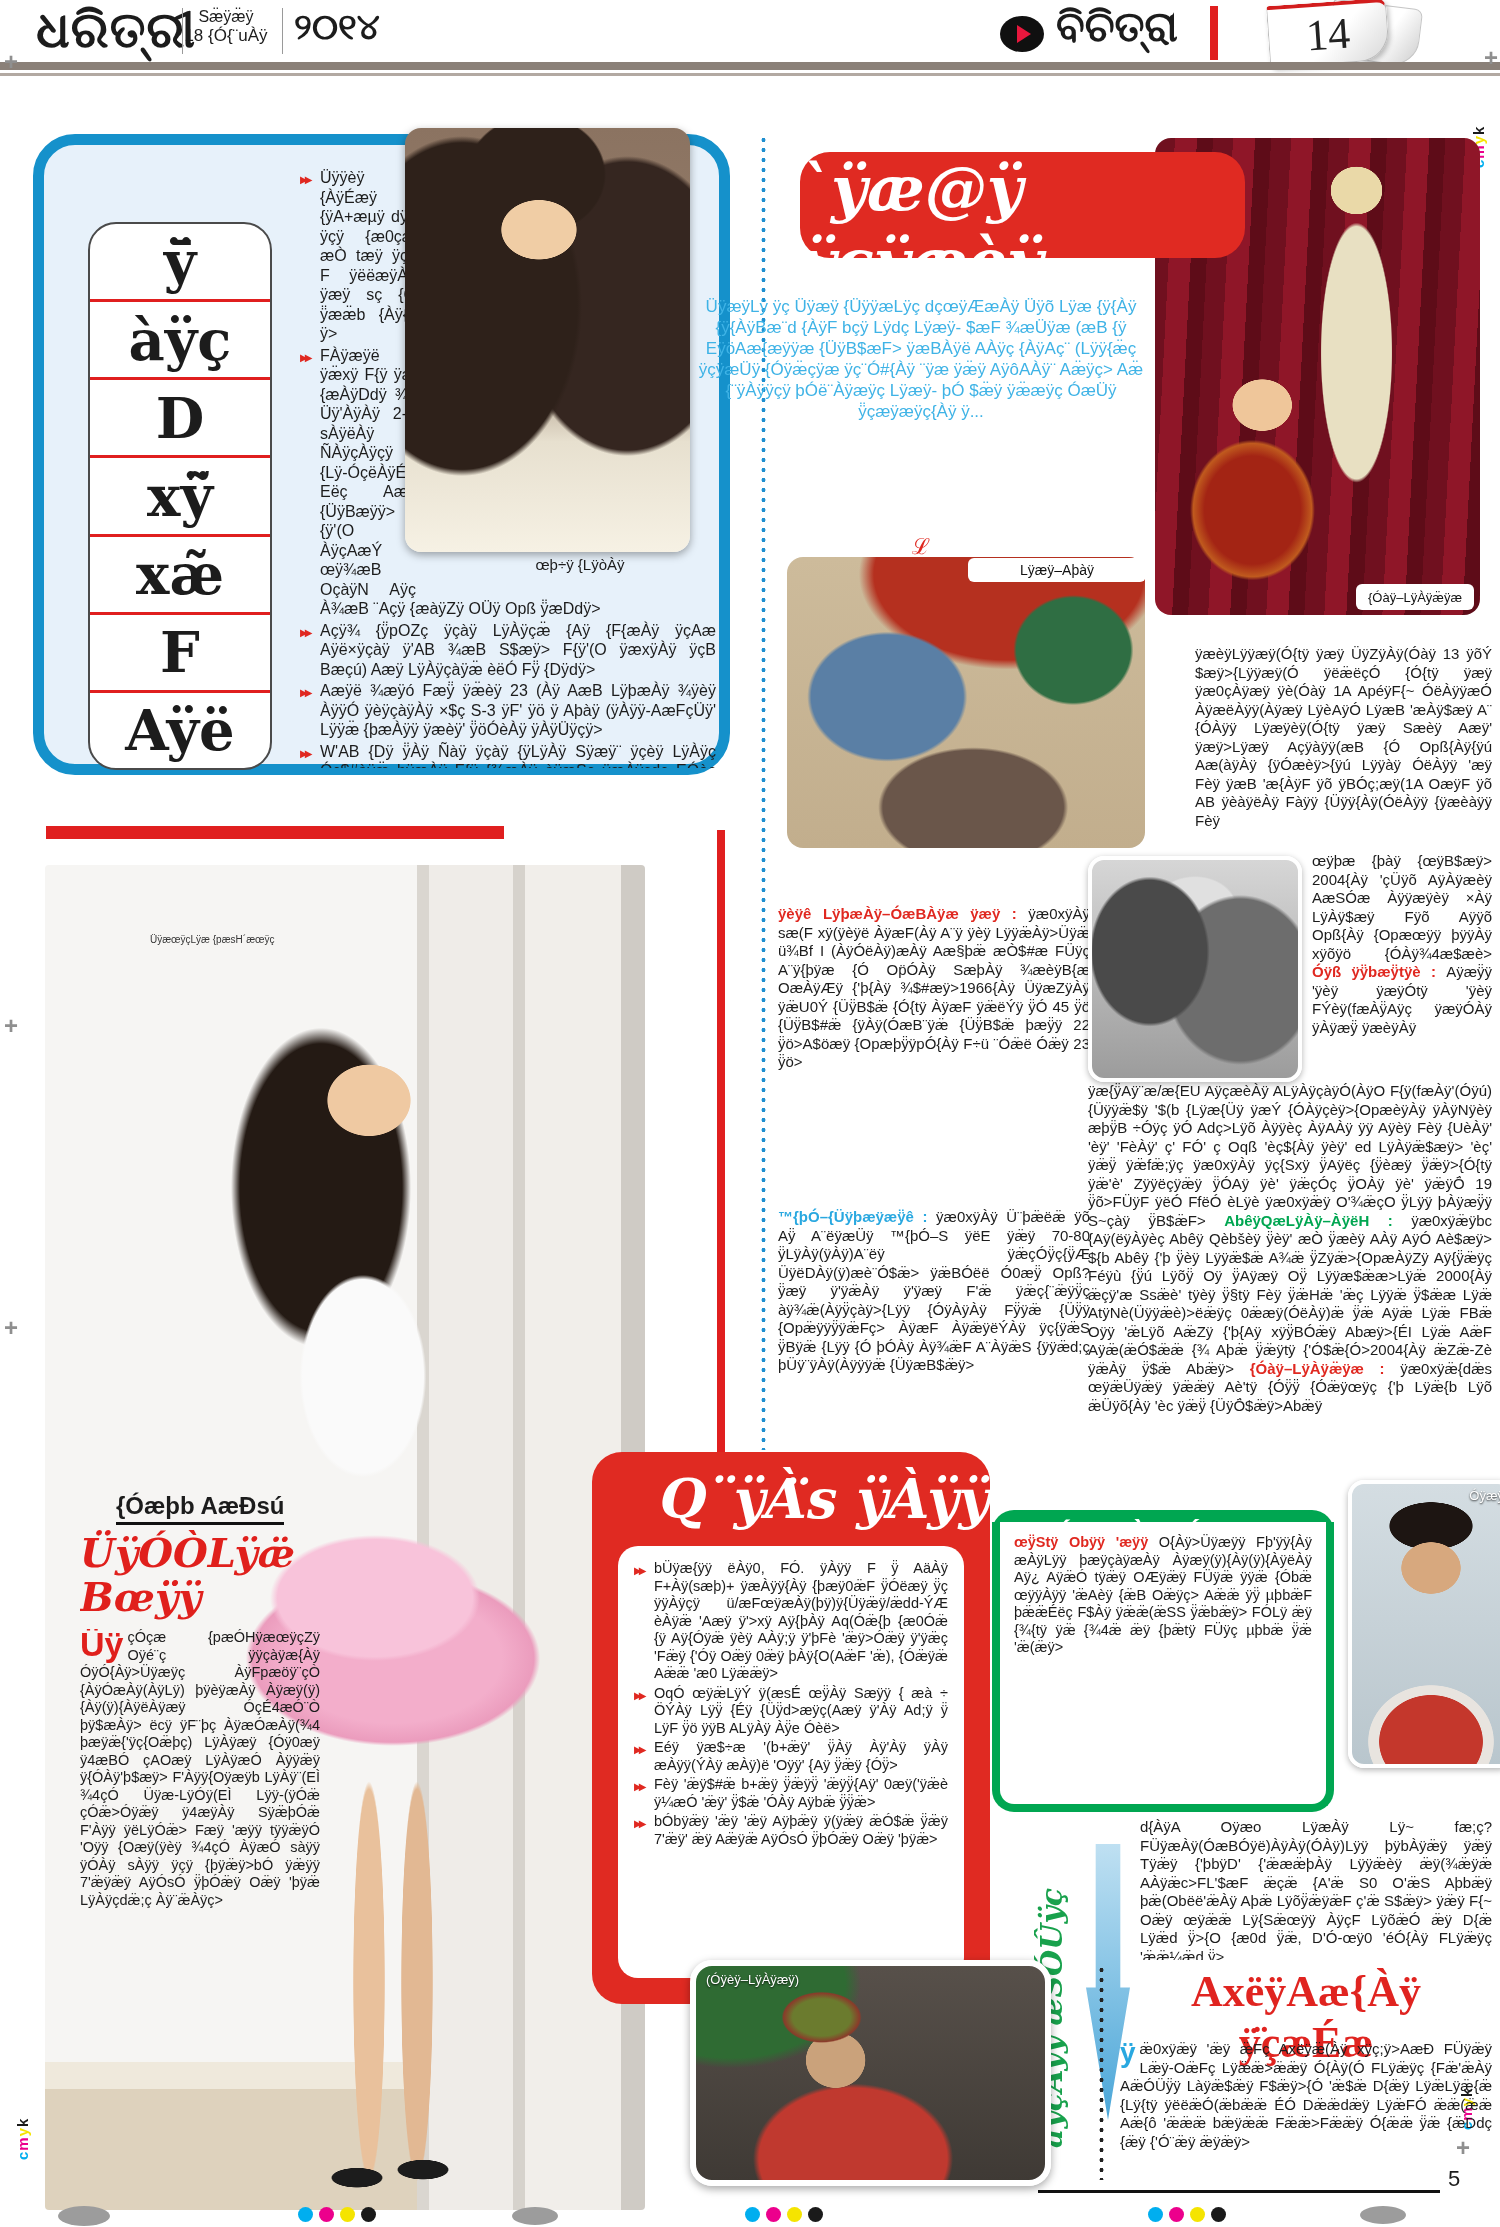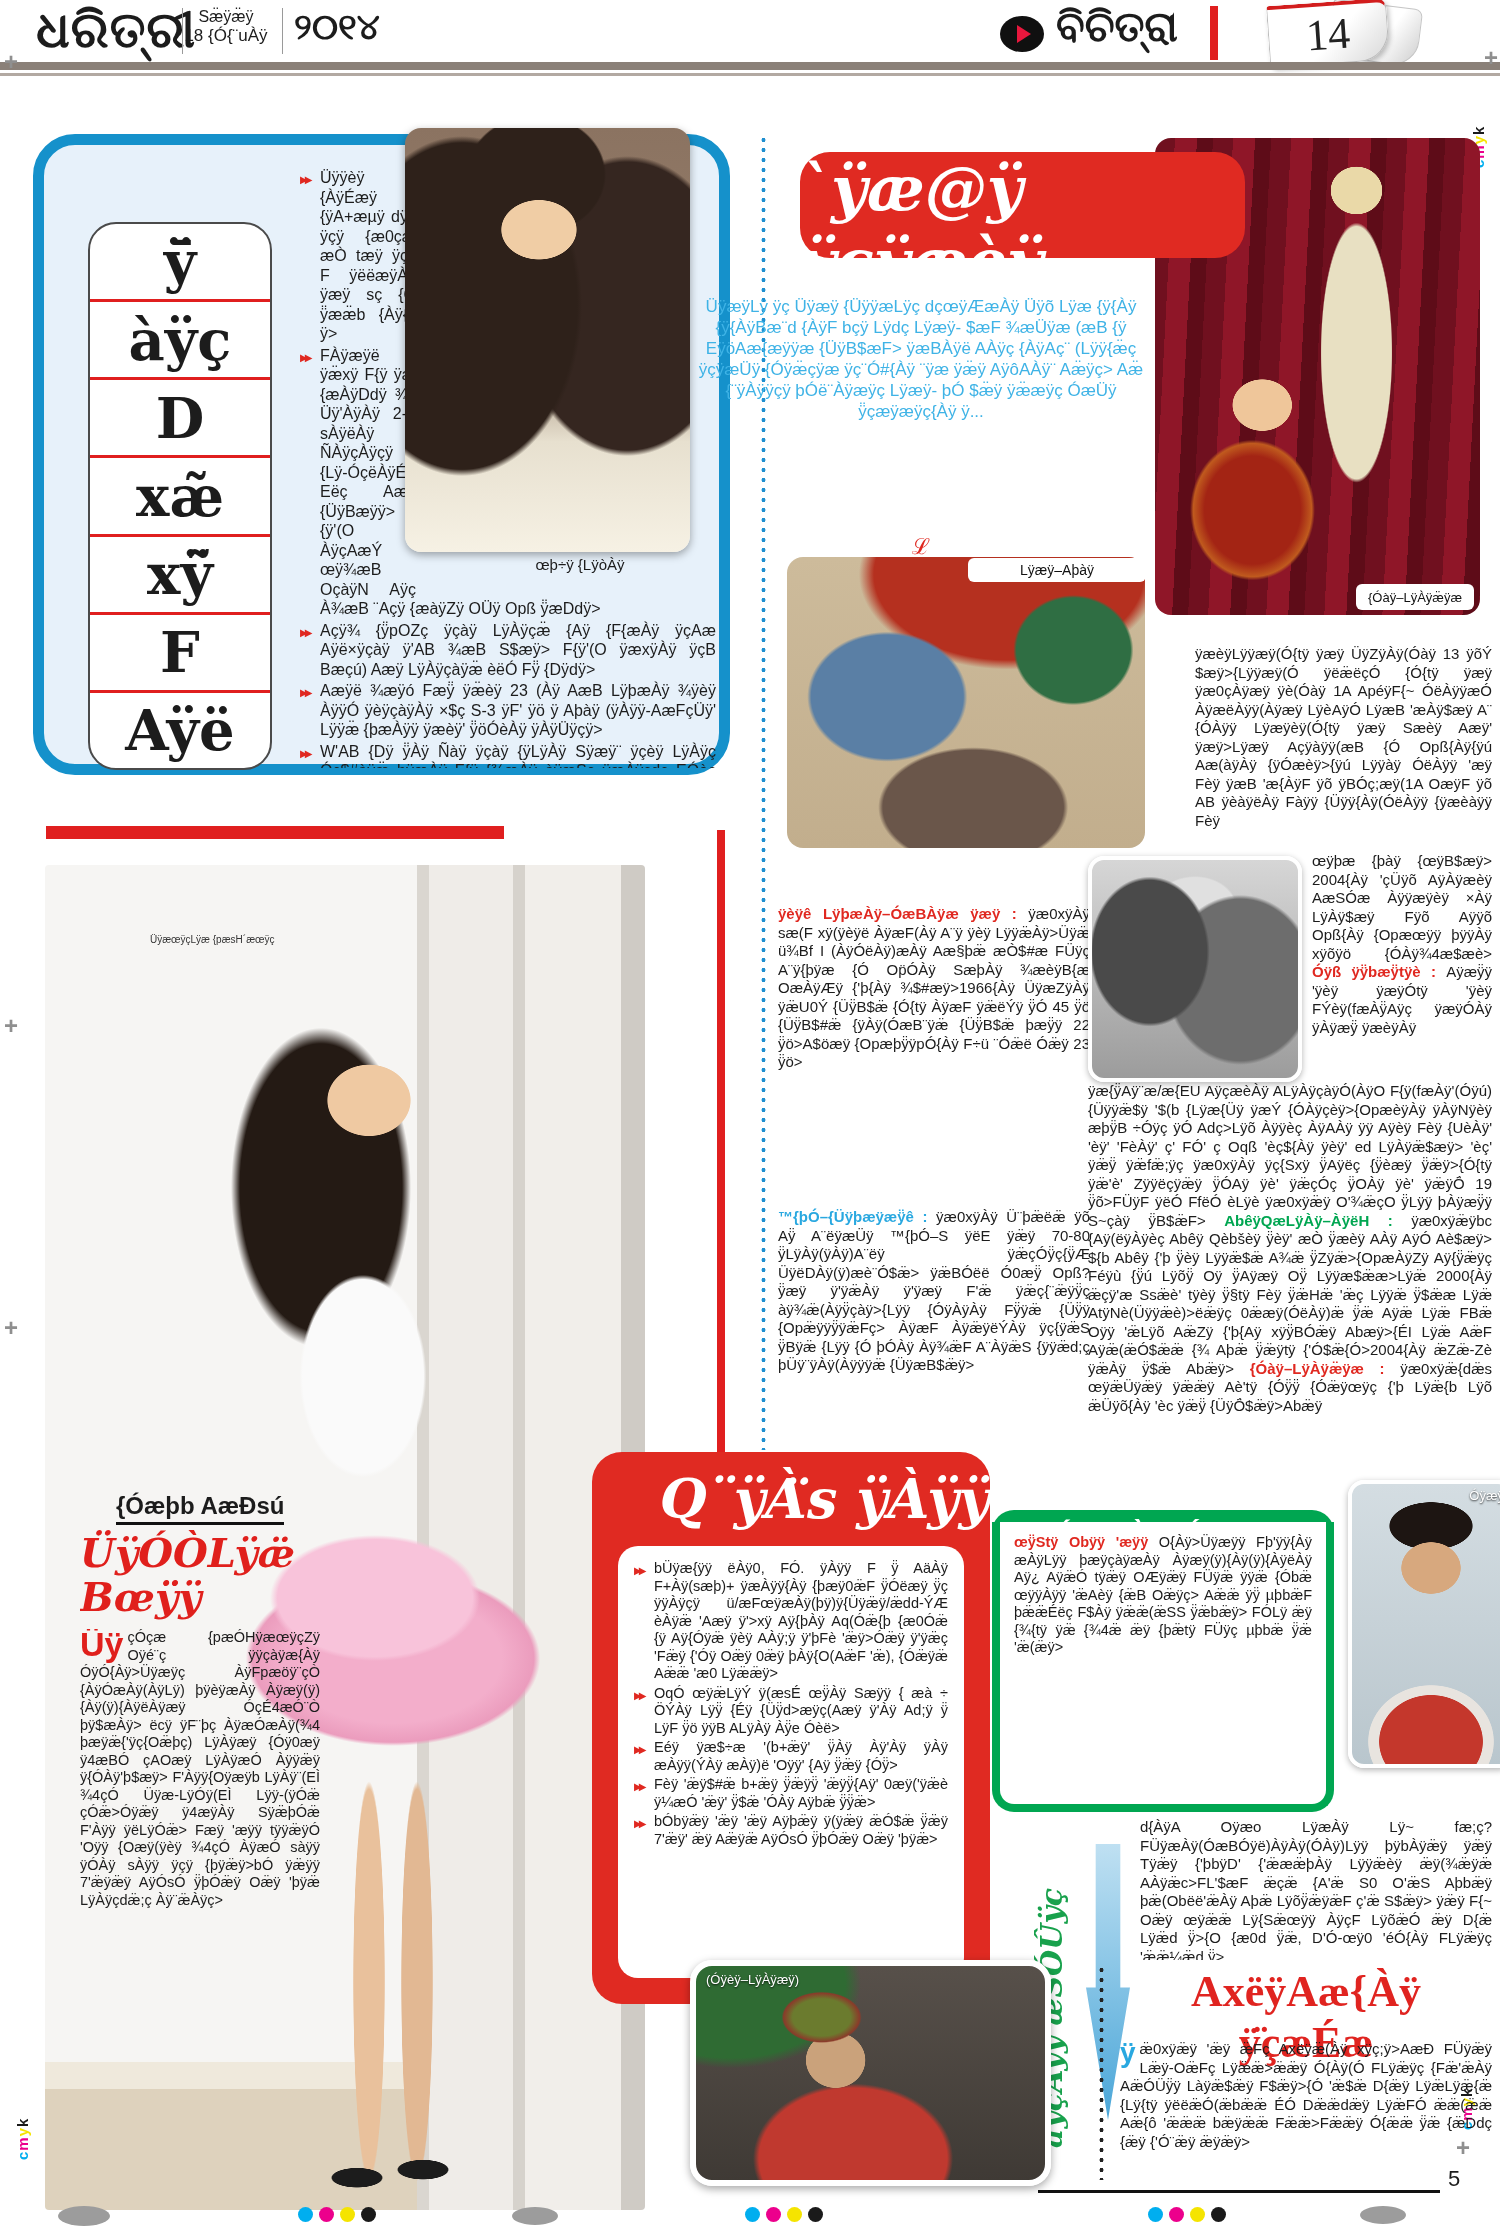--- a/index.html
+++ b/index.html
@@ -157,22 +157,22 @@
   </div>
   <div class="abs cmyk" style="left:14px;top:2160px;">
     <span class="c">c</span><span class="m">m</span><span class="y">y</span><span class="k">k</span>
   </div>
 
   <div class="abs bluebox" style="left:33px;top:134px;width:697px;height:641px;"></div>
   <div class="abs vhead" style="left:88px;top:222px;width:184px;height:548px;">
     <div class="lt">ÿ̄</div>
     <div class="lt">àÿç</div>
     <div class="lt">D</div>
+    <div class="lt">xÿ̃</div>
     <div class="lt">xæ̃</div>
-    <div class="lt">xÿ̃</div>
     <div class="lt">F</div>
     <div class="lt">Aÿë</div>
   </div>
   <div class="abs bodytxt jt" style="left:300px;top:168px;width:416px;height:600px;">
     <div style="float:right;width:300px;height:416px;"></div>
     <p class="bullet">Üÿÿèÿ {ÀÿÉæÿ F {ÿA+æµÿ dÿç ÿçÿ {æ0çæ̈ æÒ tæÿ ÿçÿ F ÿëëæÿÀÿ ÿæÿ sç {Ó ÿ̈ææ̈b {Àÿ{ÿ ÿ&gt;</p>
     <p class="bullet">FÀÿæÿë ÿæ̈xÿ F{ÿ ÿæ {æÀÿDdÿ ¾ÿ̈ Üÿ'ÀÿÀÿ 2-3 sÀÿëÀÿ ÑÀÿçÀÿçÿ {Lÿ-ÓçëÀÿÉÿ Eëç Aæÿ {ÜÿBæÿÿ&gt; {ÿ'(O ÀÿçAæÝ œÿ¾æB OçàÿN Aÿç À¾æB ¨Açÿ {æàÿZÿ OÜÿ Opß ÿ̈æDdÿ&gt;</p>
     <p class="bullet">Açÿ¾ {ÿ̈pOZç ÿçàÿ LÿÀÿçæ̈ {Aÿ {F{æÀÿ ÿçAæ Aÿë×ÿçàÿ ÿ'AB ¾æB S$æÿ&gt; F{ÿ'(O ÿæxÿÀÿ ÿçB Bæçú) Aæÿ LÿÀÿçàÿæ̈ èëÓ Fÿ̈ {Dÿdÿ&gt;</p>
     <p class="bullet">Aæÿë ¾æÿó Fæÿ̈ ÿæ̈èÿ 23 (Àÿ AæB LÿþæÀÿ ¾ÿèÿ ÀÿÿÓ ÿèÿçàÿÀÿ ×$ç S-3 ÿF' ÿö ÿ Aþàÿ (ÿÀÿÿ-AæFçÜÿ' Lÿÿæ̈ {þæÀÿÿ ÿæèÿ' ÿ̈öÓèÀÿ ÿÀÿÜÿçÿ&gt;</p>
     <p class="bullet">W'AB {Dÿ ÿ̈Àÿ Ñàÿ ÿçàÿ {ÿLÿÀÿ Sÿæÿ¨ ÿçèÿ LÿÀÿç Óç$#àÿæ̈ þÿæÀÿ F{ÿ {¾æÀÿ àÿæSç ÿæÀÿçdç EÓèç Aæÿ ÿëÿ ÿæ{ÿÓÿ ÿëÿ&gt;</p>

